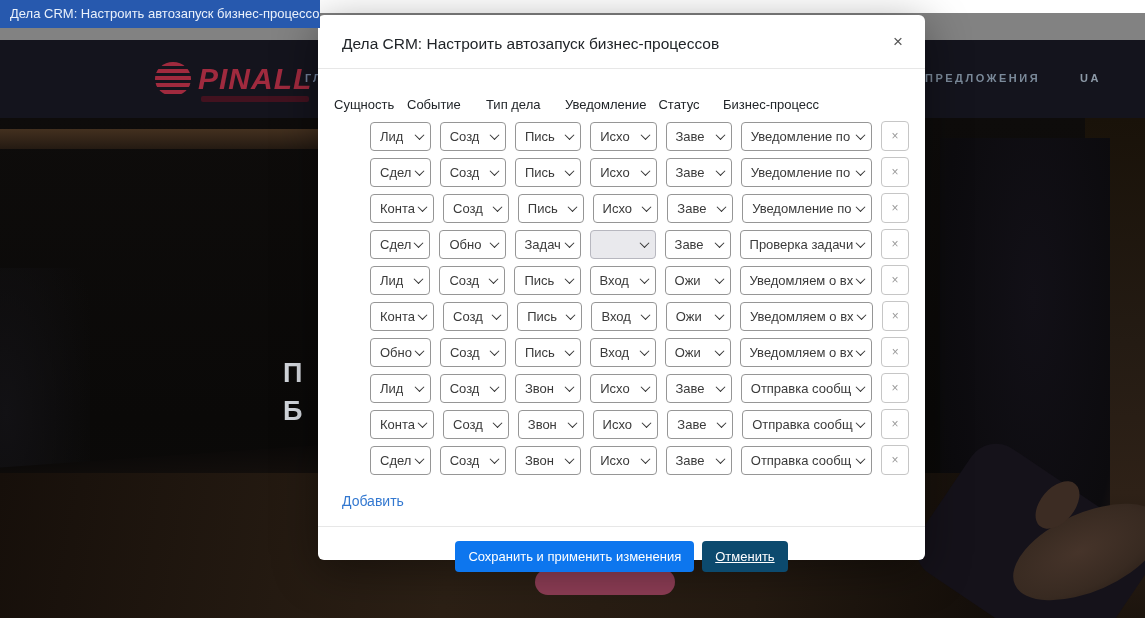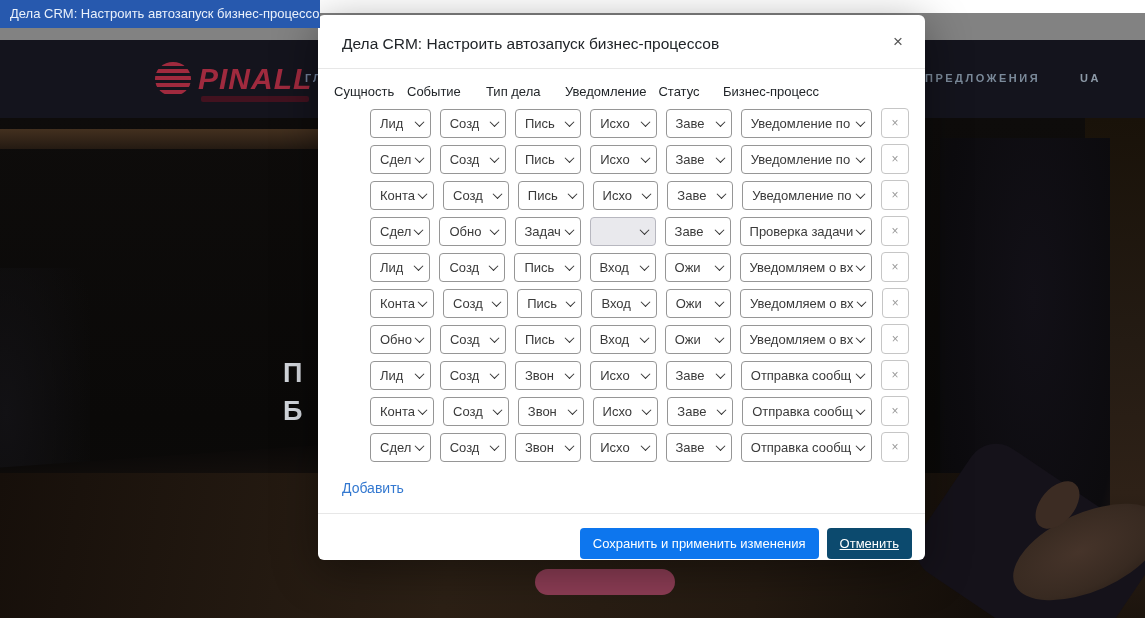--- a/index.html
+++ b/index.html
@@ -61,40 +61,40 @@
   .modal { position:absolute; left:318px; top:15px; width:607px; height:545px; background:#ffffff;
     border-radius:6px; box-shadow:0 10px 45px rgba(0,0,0,.4); z-index:30; }
   .modal-header { display:flex; align-items:flex-start; justify-content:space-between;
     padding:20px 20px 15px 24px; border-bottom:1px solid #e7e7e7; }
   .modal-title { font-size:15.5px; color:#212529; font-weight:500; }
   .modal-close { font-size:17px; color:#555; line-height:14px; cursor:pointer; background:none; border:none;
     font-family:"Liberation Sans", sans-serif; padding:0 2px; }
 
   .modal-body { padding:12px 16px 0; }
   .grid-row { display:flex; gap:9px; align-items:center; }
-  .col-headers { margin:3px 0 9px; }
+  .col-headers { margin:16px 0 9px; }
   .col-headers span { font-size:13px; color:#212529; white-space:nowrap; overflow:visible; }
   .w-entity { width:64px; } .w-event { width:70px; } .w-dealtype { width:70px; }
   .w-direction { width:70px; } .w-status { width:70px;text-align:center; } .w-process { width:140px; } .w-remove { width:30px; }
 
   .rule-row { margin-bottom:6px;padding-left:36px; }
   .select { height:29px; border:1px solid #969696; border-radius:4px; background:#fff;
     display:flex; align-items:center; justify-content:space-between; padding:0 7px 0 9px; cursor:pointer; }
   .select .select-text { font-size:13px; color:#3a3a3a; white-space:nowrap; overflow:hidden; }
   .select .chev { flex:0 0 auto; width:7px; height:7px; border-right:1.6px solid #333; border-bottom:1.6px solid #333;
     transform:rotate(45deg) translate(-1px,-1px); margin-left:4px; }
   .select.disabled { background:#e9e9ed; border-color:#b7b7bf; cursor:default; }
   .remove-btn { width:30px; height:30px; border:1px solid #c6c6c6; border-radius:4px; background:#fff;
     color:#9a9a9a; font-size:12px; line-height:1; display:flex; align-items:center; justify-content:center; cursor:pointer;
     font-family:"Liberation Sans", sans-serif; }
 
   .add-link { display:inline-block; margin:12px 8px 0; font-size:14px; color:#3378d0; text-decoration:none; cursor:pointer; }
 
   .modal-footer { margin-top:16px; border-top:1px solid #e7e7e7; padding:14px 13px; display:flex;
-    justify-content:flex-end; gap:8px; }
+    justify-content:center; gap:8px; }
   .btn { height:31px; border:none; border-radius:4px; font-size:13px; color:#fff; padding:0 13px; cursor:pointer;
     font-family:"Liberation Sans", sans-serif; }
   .btn-save { background:#0d76ee; }
   .btn-cancel { background:#0c4a6e;text-decoration:underline; }
 </style>
 </head>
 <body>
 
 <div class="chrome-strip"></div>
 

